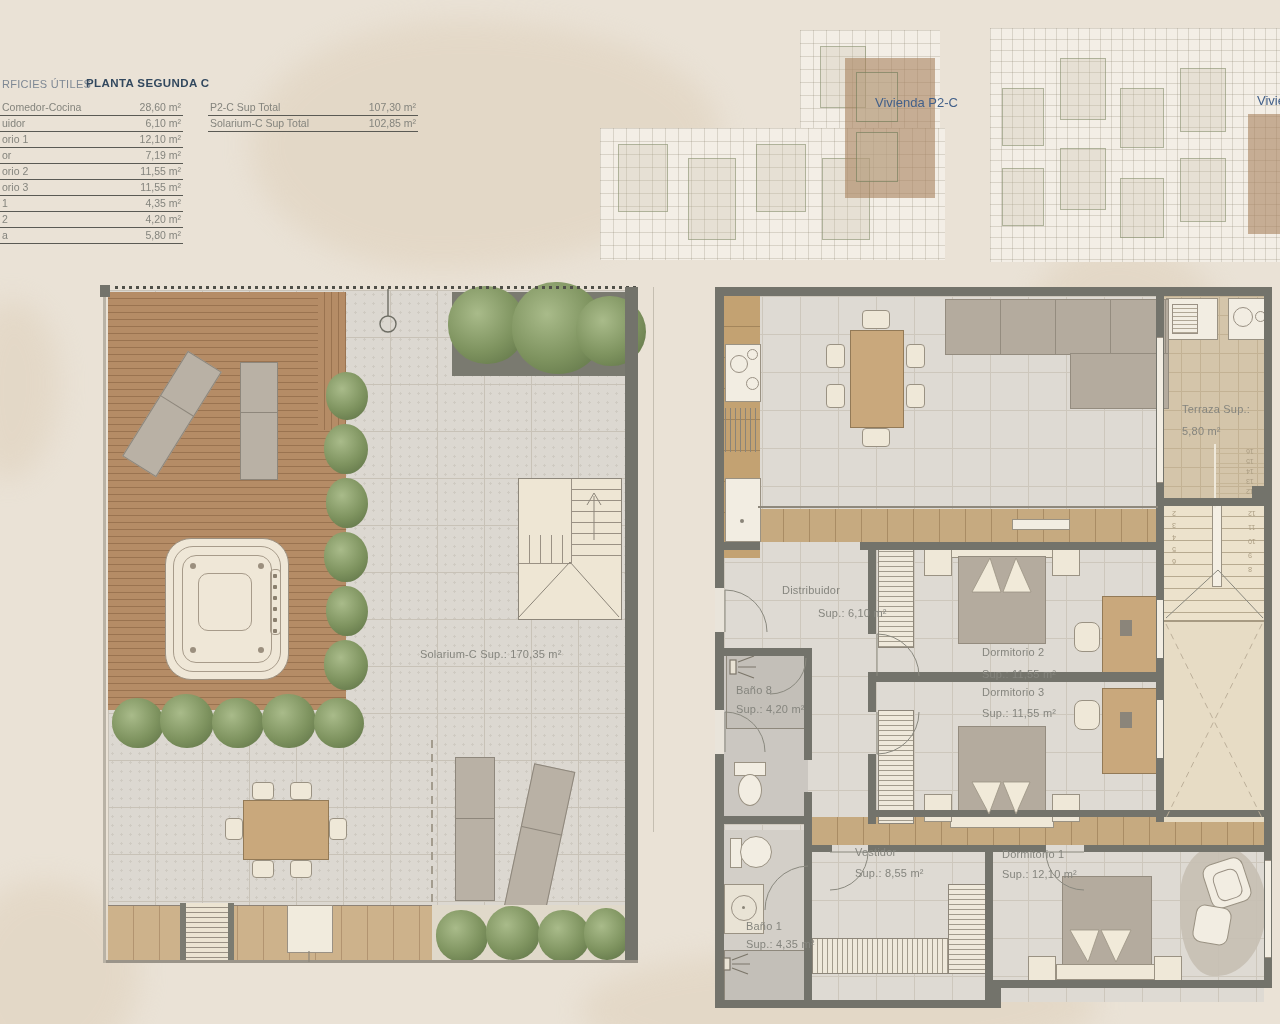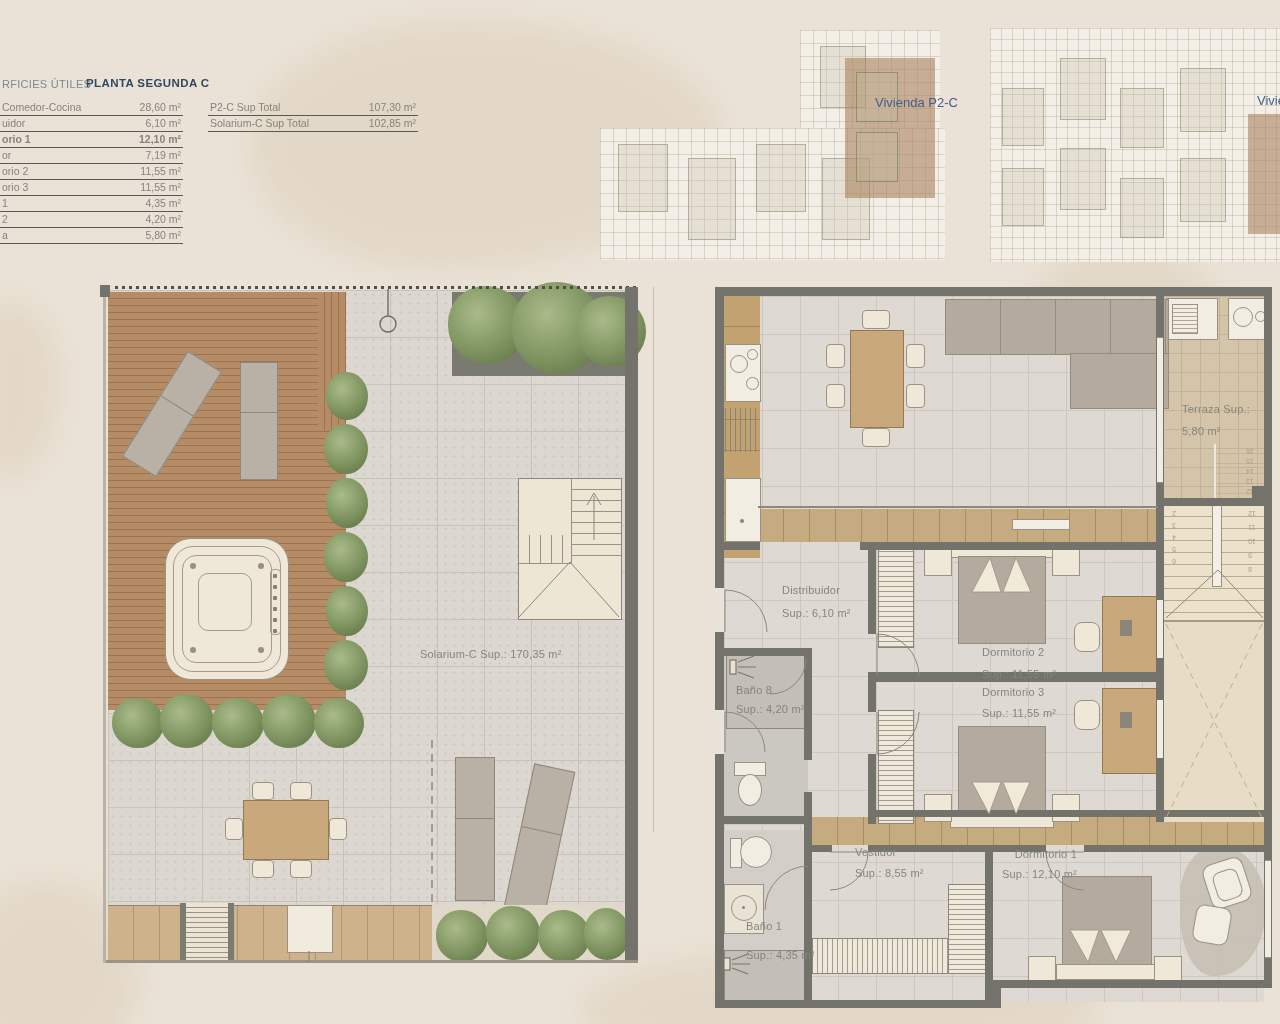--- a/index.html
+++ b/index.html
@@ -68,21 +68,21 @@
     <span class="abs" style="left:86px;top:1px;font-size:11.5px;font-weight:bold;color:#32485e;letter-spacing:.4px;">PLANTA SEGUNDA C</span>
 
     <div class="trow" style="left:0;top:24px;width:183px;">
       <span class="l">Comedor-Cocina</span>
       <span class="v">28,60 m²</span>
       </div>
     <div class="trow" style="left:0;top:40px;width:183px;">
       <span class="l">uidor</span>
       <span class="v">6,10 m²</span>
       </div>
-    <div class="trow" style="left:0;top:56px;width:183px;font-weight:bold;">
+    <div class="trow" style="left:0;top:56px;width:183px;">
       <span class="l">orio 1</span>
       <span class="v">12,10 m²</span>
       </div>
     <div class="trow" style="left:0;top:72px;width:183px;">
       <span class="l">or</span>
       <span class="v">7,19 m²</span>
       </div>
     <div class="trow" style="left:0;top:88px;width:183px;">
       <span class="l">orio 2</span>
       <span class="v">11,55 m²</span>
@@ -424,40 +424,40 @@
       <path d="M732,960 L748,954 M732,964 L750,964 M732,968 L748,974" fill="none"></path>
     </g>
   </svg>
 
   <div class="lbl" style="left:1182px;top:403px;">
     <div>Terraza Sup.:</div>
     <div style="margin-top:10px;">5,80 m²</div>
   </div>
   <div class="lbl" style="left:782px;top:584px;">
     <div>Distribuidor</div>
-    <div style="margin-top:11px;">Sup.: 6,10 m²</div>
+    <div style="margin-top:11px;margin-left:36px;">Sup.: 6,10 m²</div>
   </div>
   <div class="lbl" style="left:982px;top:646px;">
     <div>Dormitorio 2</div>
     <div style="margin-top:10px;">Sup.: 11,55 m²</div>
   </div>
   <div class="lbl" style="left:982px;top:686px;">
     <div>Dormitorio 3</div>
     <div style="margin-top:9px;">Sup.: 11,55 m²</div>
   </div>
   <div class="lbl" style="left:736px;top:684px;">
     <div>Baño 8</div>
     <div style="margin-top:7px;">Sup.: 4,20 m²</div>
   </div>
   <div class="lbl" style="left:855px;top:846px;">
     <div>Vestidor</div>
     <div style="margin-top:9px;">Sup.: 8,55 m²</div>
   </div>
-  <div class="lbl" style="left:1002px;top:848px;text-align:right;">
+  <div class="lbl" style="left:1002px;top:848px;">
     <div>Dormitorio 1</div>
     <div style="margin-top:8px;">Sup.: 12,10 m²</div>
   </div>
   <div class="lbl" style="left:746px;top:920px;">
     <div>Baño 1</div>
-    <div style="margin-top:17px;">Sup.: 4,35 m²</div>
+    <div style="margin-top:6px;">Sup.: 4,35 m²</div>
   </div>
 
 </div>
 
 </body></html>

